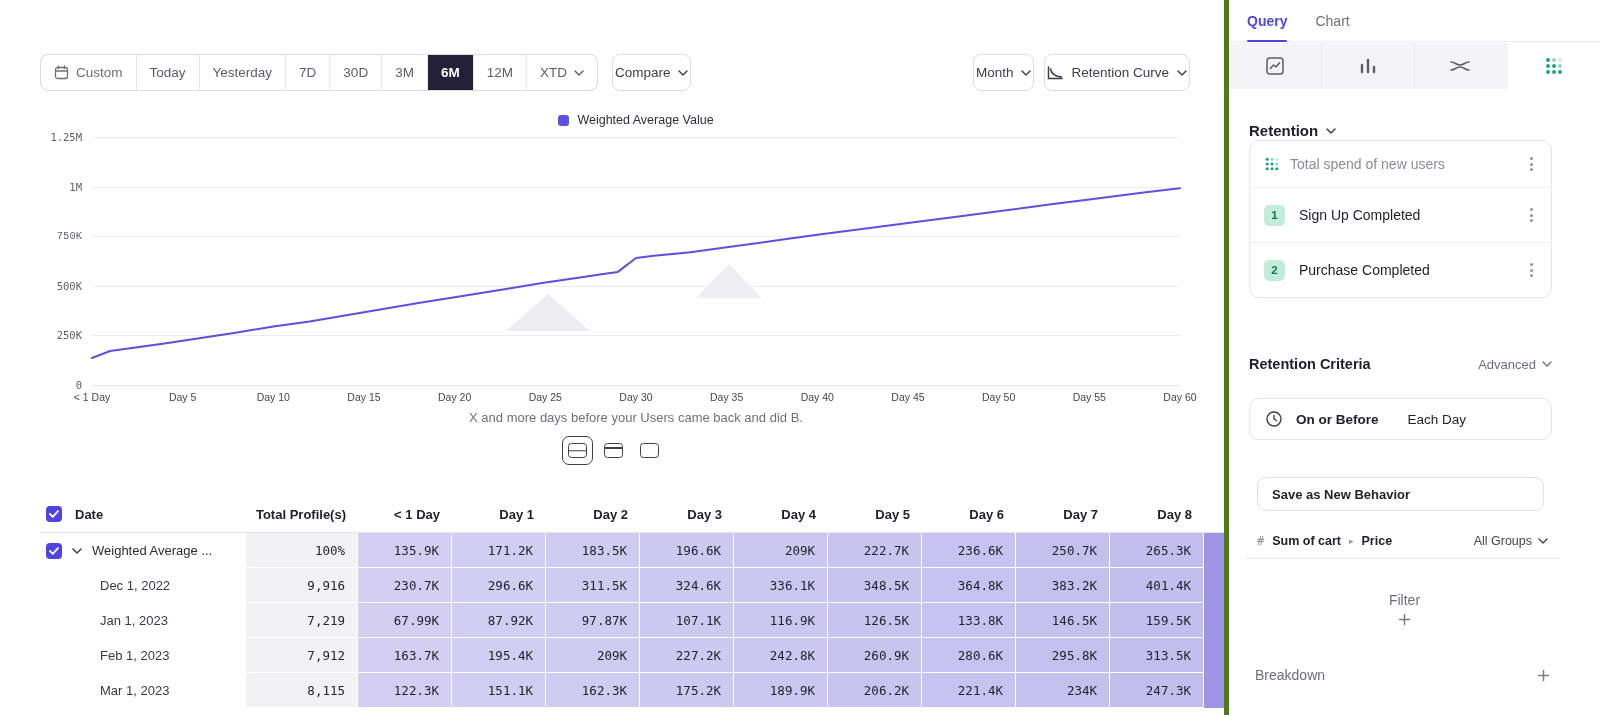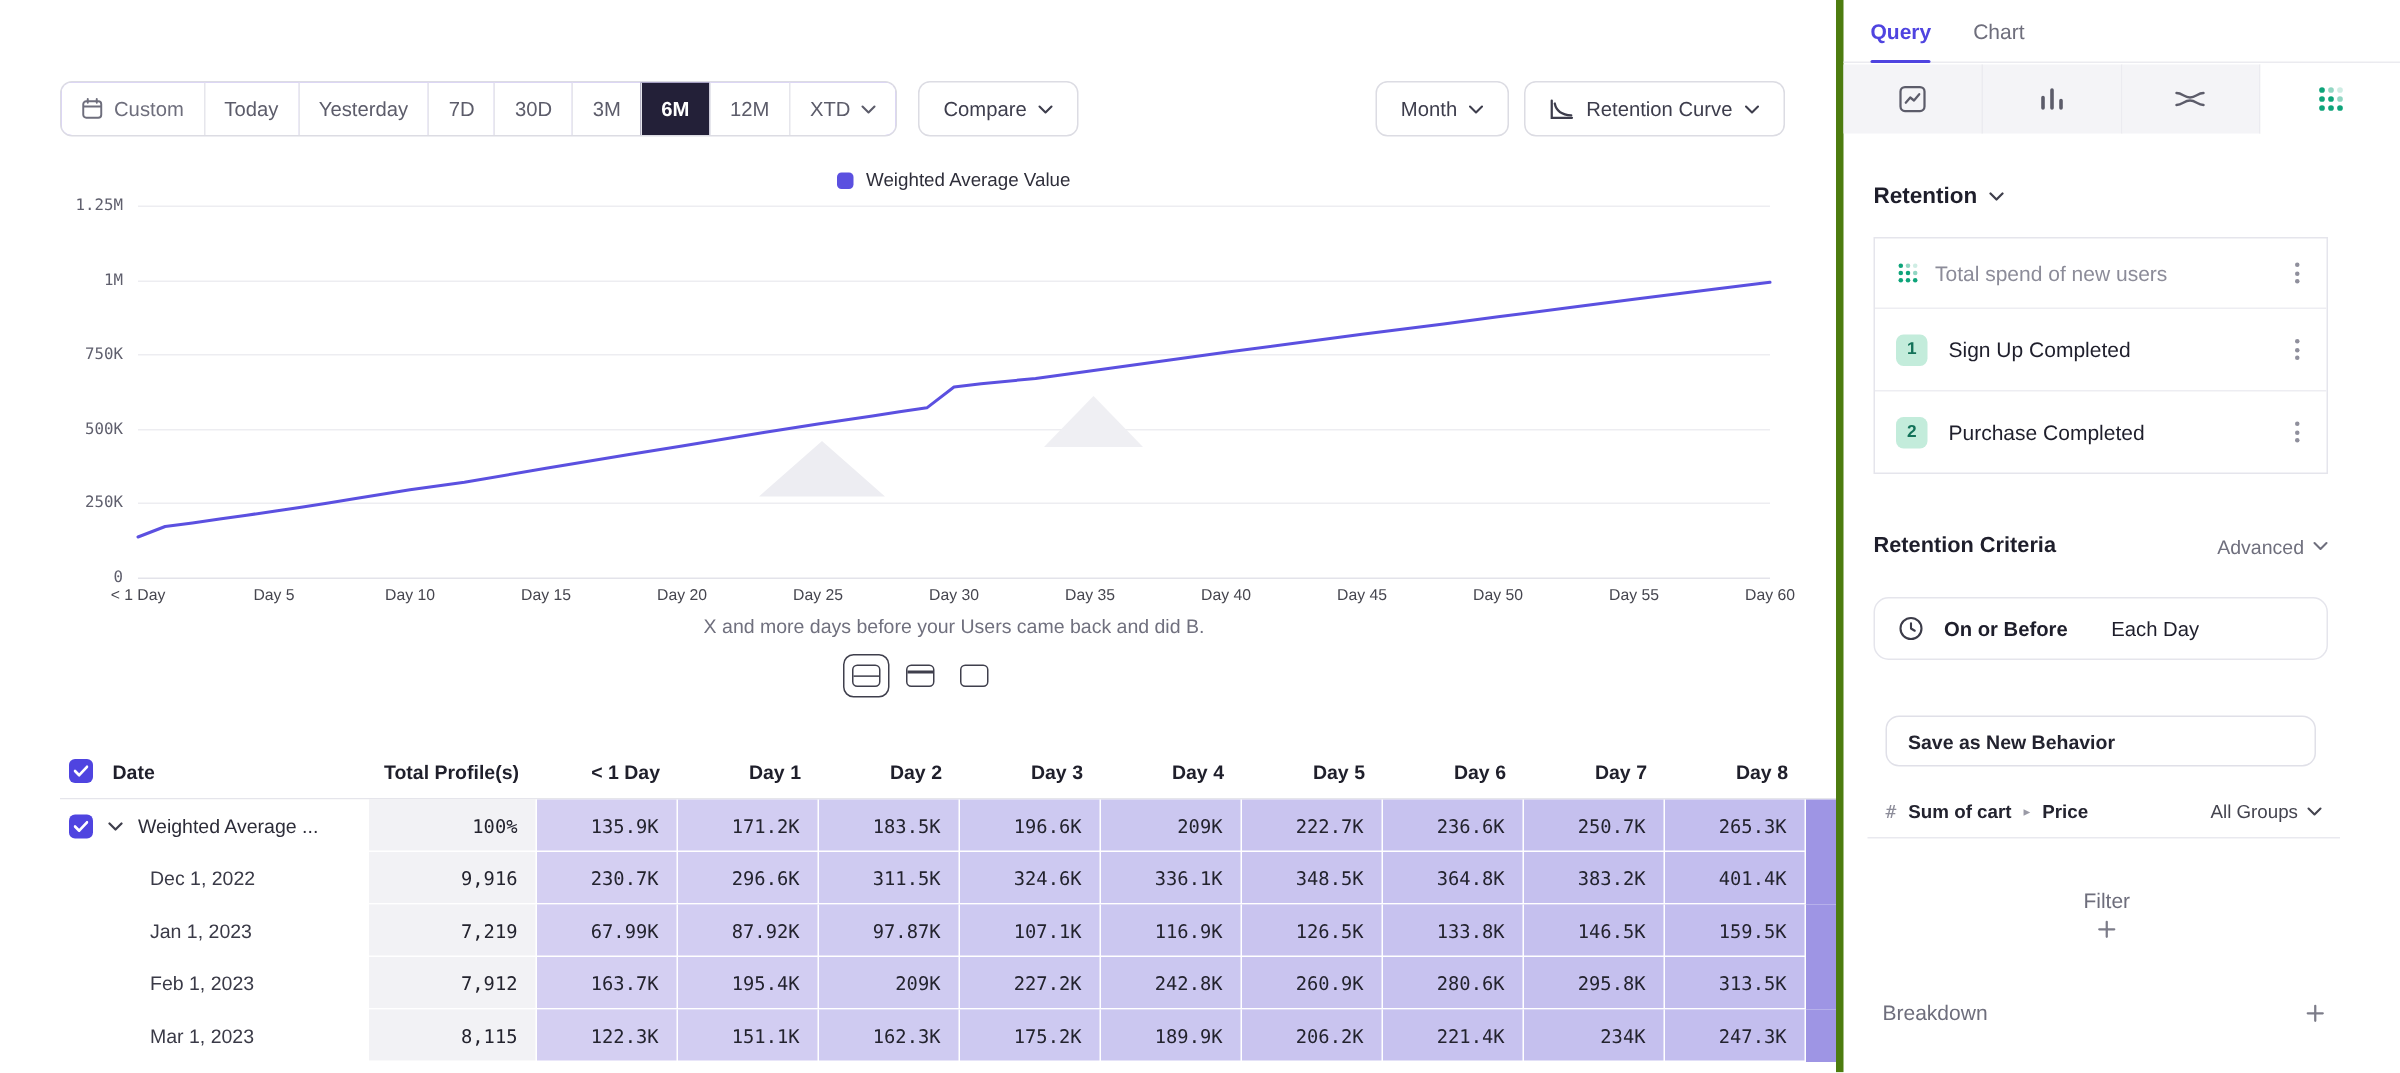--- a/index.html
+++ b/index.html
@@ -9,21 +9,21 @@
   .main{position:absolute;left:0;top:0;width:1224px;height:715px;}
   .sidebar{position:absolute;left:1224px;top:0;width:376px;height:715px;border-left:5px solid #4d7c0f;background:#fff;}
   .chev{flex:0 0 auto;}
 
   
   .toolbar{position:absolute;left:40px;top:54px;width:1150px;display:flex;align-items:center;}
   .range-group{display:flex;align-items:stretch;height:37px;border:1px solid #dcdce3;border-radius:8px;overflow:hidden;background:#c4b5fd;}
   .range-item{display:flex;align-items:center;gap:7px;padding:0 13px;font-size:13.5px;color:#5c5c6a;background:#fff;border:none;border-left:1px solid #e6e6ec;cursor:pointer;font-family:inherit;white-space:nowrap;}
   .range-item:first-child{border-left:none;color:#6e6e7c;}
   .range-item.selected{background:var(--selected-range-bg,#232038);color:#fff;font-weight:bold;}
-  .btn{display:flex;align-items:center;gap:8px;height:37px;padding:0 16px;border:1px solid #dcdce3;border-radius:8px;background:#fff;font-size:13.5px;color:#3d3d4c;font-family:inherit;cursor:pointer;white-space:nowrap;}
+  .btn{display:flex;align-items:center;gap:8px;height:37px;padding:0 2px;border:1px solid #dcdce3;border-radius:8px;background:#fff;font-size:13.5px;color:#3d3d4c;font-family:inherit;cursor:pointer;white-space:nowrap;}
   .compare{margin-left:14px;}
   .spacer{flex:1;}
   .month{margin-right:10px;}
 
   
   .legend{position:absolute;left:92px;top:113px;width:1088px;display:flex;justify-content:center;align-items:center;gap:8px;font-size:12.5px;color:#2e2e3a;}
   .legend-swatch{width:11px;height:11px;border-radius:3px;background:var(--series,#5b50e0);}
   .chart{position:absolute;left:40px;top:137px;width:1140px;height:248px;}
   .yaxis{position:absolute;left:0;top:0;width:42px;height:248px;}
   .ytick{position:absolute;right:0;transform:translateY(-50%);font-family:"DejaVu Sans Mono",monospace;font-size:10.5px;color:#5f5f6d;}
@@ -62,21 +62,21 @@
 
   
   .tabs{position:absolute;top:0;left:0;right:0;height:42px;display:flex;align-items:center;gap:28px;padding-left:18px;border-bottom:1px solid #ebebf0;}
   .tab{font-size:14px;color:#6e6e7c;position:relative;height:100%;display:flex;align-items:center;cursor:pointer;}
   .tab.active{color:var(--accent,#4f44e0);font-weight:bold;}
   .tab.active::after{content:'';position:absolute;left:0;right:0;bottom:-1px;height:2.5px;background:var(--accent,#4f44e0);border-radius:2px;}
   .ricons{position:absolute;top:43px;left:0;right:0;height:46px;display:grid;grid-template-columns:repeat(4,1fr);}
   .ricon{display:flex;align-items:center;justify-content:center;background:#f4f4f7;border-right:1px solid #ebebf0;color:#5c5c6a;cursor:pointer;}
   .ricon.active{background:#fff;border-right:none;}
   .sb-heading{position:absolute;left:20px;top:122px;display:flex;align-items:center;gap:8px;font-size:15px;font-weight:bold;color:#1e1e2b;cursor:pointer;}
-  .bcard{position:absolute;left:20px;right:48px;top:158px;border:1px solid #e5e5ec;border-radius:0;background:#fff;}
+  .bcard{position:absolute;left:20px;right:48px;top:140px;border:1px solid #e5e5ec;border-radius:10px;background:#fff;}
   .bcard-head{height:46px;display:flex;align-items:center;gap:10px;padding:0 14px;}
   .bcard-title{flex:1;font-size:14px;color:#8c8c99;}
   .step{height:55px;display:flex;align-items:center;gap:14px;padding:0 14px;border-top:1px solid #ededf2;cursor:pointer;}
   .badge{width:21px;height:21px;border-radius:5px;background:var(--badge-bg,#c3ecdb);color:var(--badge-text,#137259);font-size:11.5px;font-weight:bold;display:flex;align-items:center;justify-content:center;}
   .step-label{flex:1;font-size:14px;color:#1f1f2c;}
   .kebab{display:flex;flex-direction:column;gap:2.5px;align-items:center;padding:4px;cursor:pointer;}
   .kebab i{width:3px;height:3px;border-radius:50%;background:#8f8f9c;}
   .crit-row{position:absolute;left:20px;right:48px;top:356px;display:flex;align-items:center;justify-content:space-between;}
   .crit-label{font-size:14.5px;font-weight:bold;color:#1e1e2b;}
   .crit-adv{display:flex;gap:6px;align-items:center;font-size:13px;color:#6f6f7d;cursor:pointer;text-align:right;}
@@ -167,21 +167,21 @@
 
     <div class="legend">
       <span class="legend-swatch" id="legendSwatch"></span>
       <span>Weighted Average Value</span>
     </div>
 
     <div class="chart">
       <div class="yaxis" id="yAxis">
           <div class="ytick" style="top: 0px;">1.25M</div>
           <div class="ytick" style="top: 49.6px;">1M</div>
-          <div class="ytick" style="top: 99.2px;">750K</div>
+          <div class="ytick" style="top: 99.2px; font-family: Liberation Mono, monospace;">750K</div>
           <div class="ytick" style="top: 148.8px;">500K</div>
           <div class="ytick" style="top: 198.4px;">250K</div>
           <div class="ytick" style="top: 248px;">0</div>
         </div>
       <div class="plot" id="plot">
           <div class="gridline base" style="top: 248px;"></div>
           <div class="gridline" style="top: 198.4px;"></div>
           <div class="gridline" style="top: 148.8px;"></div>
           <div class="gridline" style="top: 99.2px;"></div>
           <div class="gridline" style="top: 49.6px;"></div>

